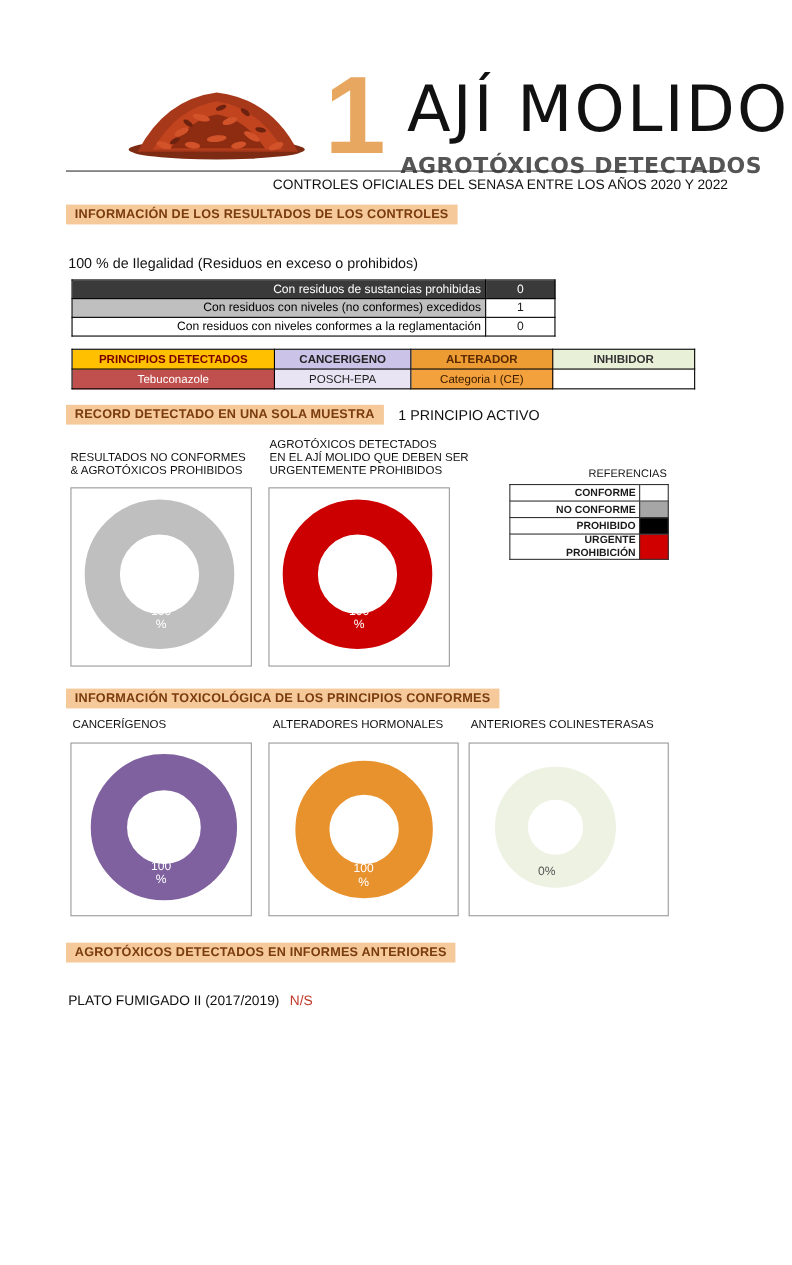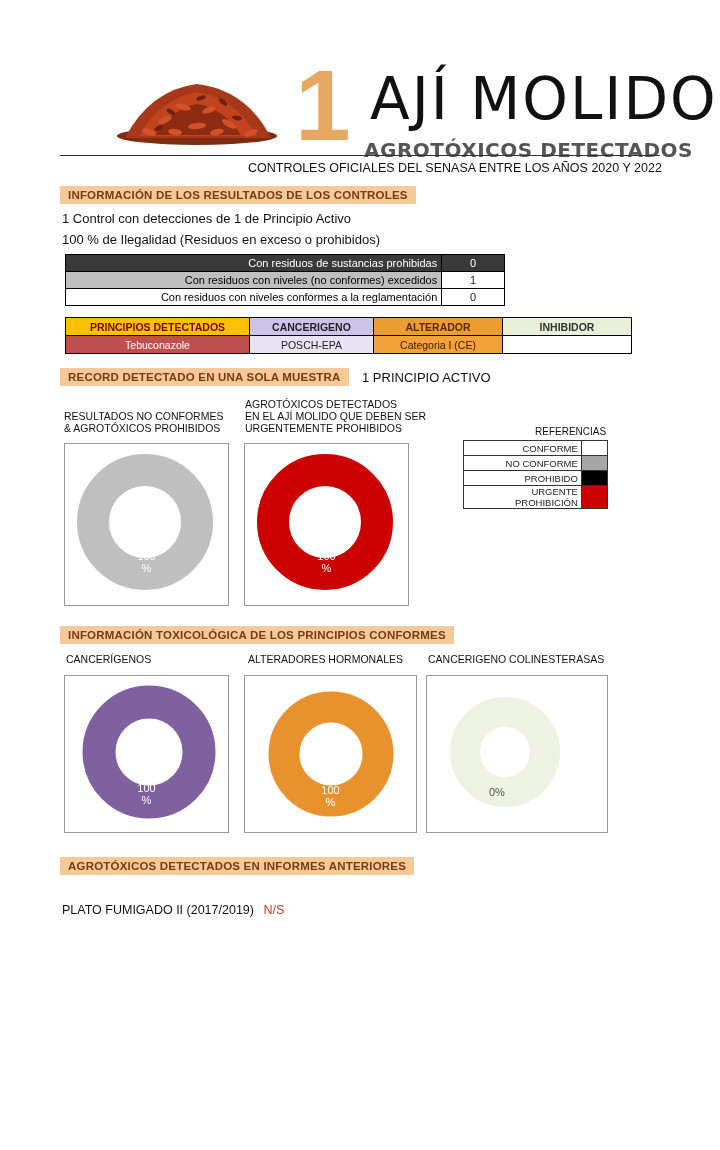--- a/index.html
+++ b/index.html
@@ -107,21 +107,21 @@
     position:absolute;width:100%;text-align:center;
     font-size:11px;line-height:12px;
   }
 
   
   .reftitle{position:absolute;left:535px;top:426px;font-size:10px;color:#111;}
   .reftable{
     position:absolute;left:463px;top:440px;width:145px;
     border-collapse:collapse;font-size:9.5px;
   }
-  .reftable td{border:1px solid #333;height:14px;padding:0 3px;}
+  .reftable td{border:1px solid #333;height:14px;padding:0 3px;font-weight:bold;}
   .reftable .rl{text-align:right;width:118px;background:#fff;}
   .reftable .sw{width:22px;}
   .sw-conf{background:#fff;}
   .sw-nc{background:#a6a6a6;}
   .sw-proh{background:#000;}
   .sw-urg{background:#d00000;}
 
   .small-note{position:absolute;font-size:12.5px;color:#111;}
   .ns{color:#c0392b;}
 </style>
@@ -159,21 +159,20 @@
     </div>
     <div class="big-number">1</div>
     <div class="title-main">AJÍ MOLIDO</div>
     <div class="title-sub">AGROTÓXICOS DETECTADOS</div>
   </div>
 
   <div class="hr-top"></div>
   <div class="controls-line">CONTROLES OFICIALES DEL SENASA ENTRE LOS AÑOS 2020 Y 2022</div>
 
   <div class="banner" style="left:60px;top:186px;text-align:right;">INFORMACIÓN DE LOS RESULTADOS DE LOS CONTROLES</div>
-  <div class="txtline" style="left:62px;top:211px;">1 Control con detecciones de 1 de Principio Activo</div>
   <div class="txtline" style="left:62px;top:232px;">100 % de Ilegalidad (Residuos en exceso o prohibidos)</div>
 
   <table class="restable">
     <tbody>
         <tr class="row-prohib">
       <td class="lbl">Con residuos de sustancias prohibidas</td>
       <td class="val">0</td>
     </tr>
     <tr class="row-exced">
       <td class="lbl">Con residuos con niveles (no conformes) excedidos</td>
@@ -274,21 +273,21 @@
   <div class="donutbox" style="left:244px;top:675px;width:171px;height:156px;">
     <svg width="169" height="154" viewBox="0 0 169 154">
       <circle cx="86" cy="78" r="47" fill="none" stroke="#e8922e" stroke-width="31"></circle>
     </svg>
     <div class="donut-center-txt" style="top:108px;color:#ffffff;">
       <span>100</span><br>
       <span>%</span>
     </div>
   </div>
 
-  <div class="donut-label" style="left:428px;top:653px;">CANCERIGENO COLINESTERASAS</div>
+  <div class="donut-label" style="left:428px;top:653px;">ANTERIORES COLINESTERASAS</div>
   <div class="donutbox" style="left:426px;top:675px;width:180px;height:156px;">
     <svg width="178" height="154" viewBox="0 0 178 154">
       <circle cx="78" cy="76" r="40" fill="none" stroke="#eef2e2" stroke-width="30"></circle>
     </svg>
     <div class="donut-center-txt" style="top:110px;color:#555555;text-align:left;padding-left:62px;box-sizing:border-box;">
       <span>0%</span>
     </div>
   </div>
 
   <div class="banner" style="left:60px;top:857px;">AGROTÓXICOS DETECTADOS EN INFORMES ANTERIORES</div>

